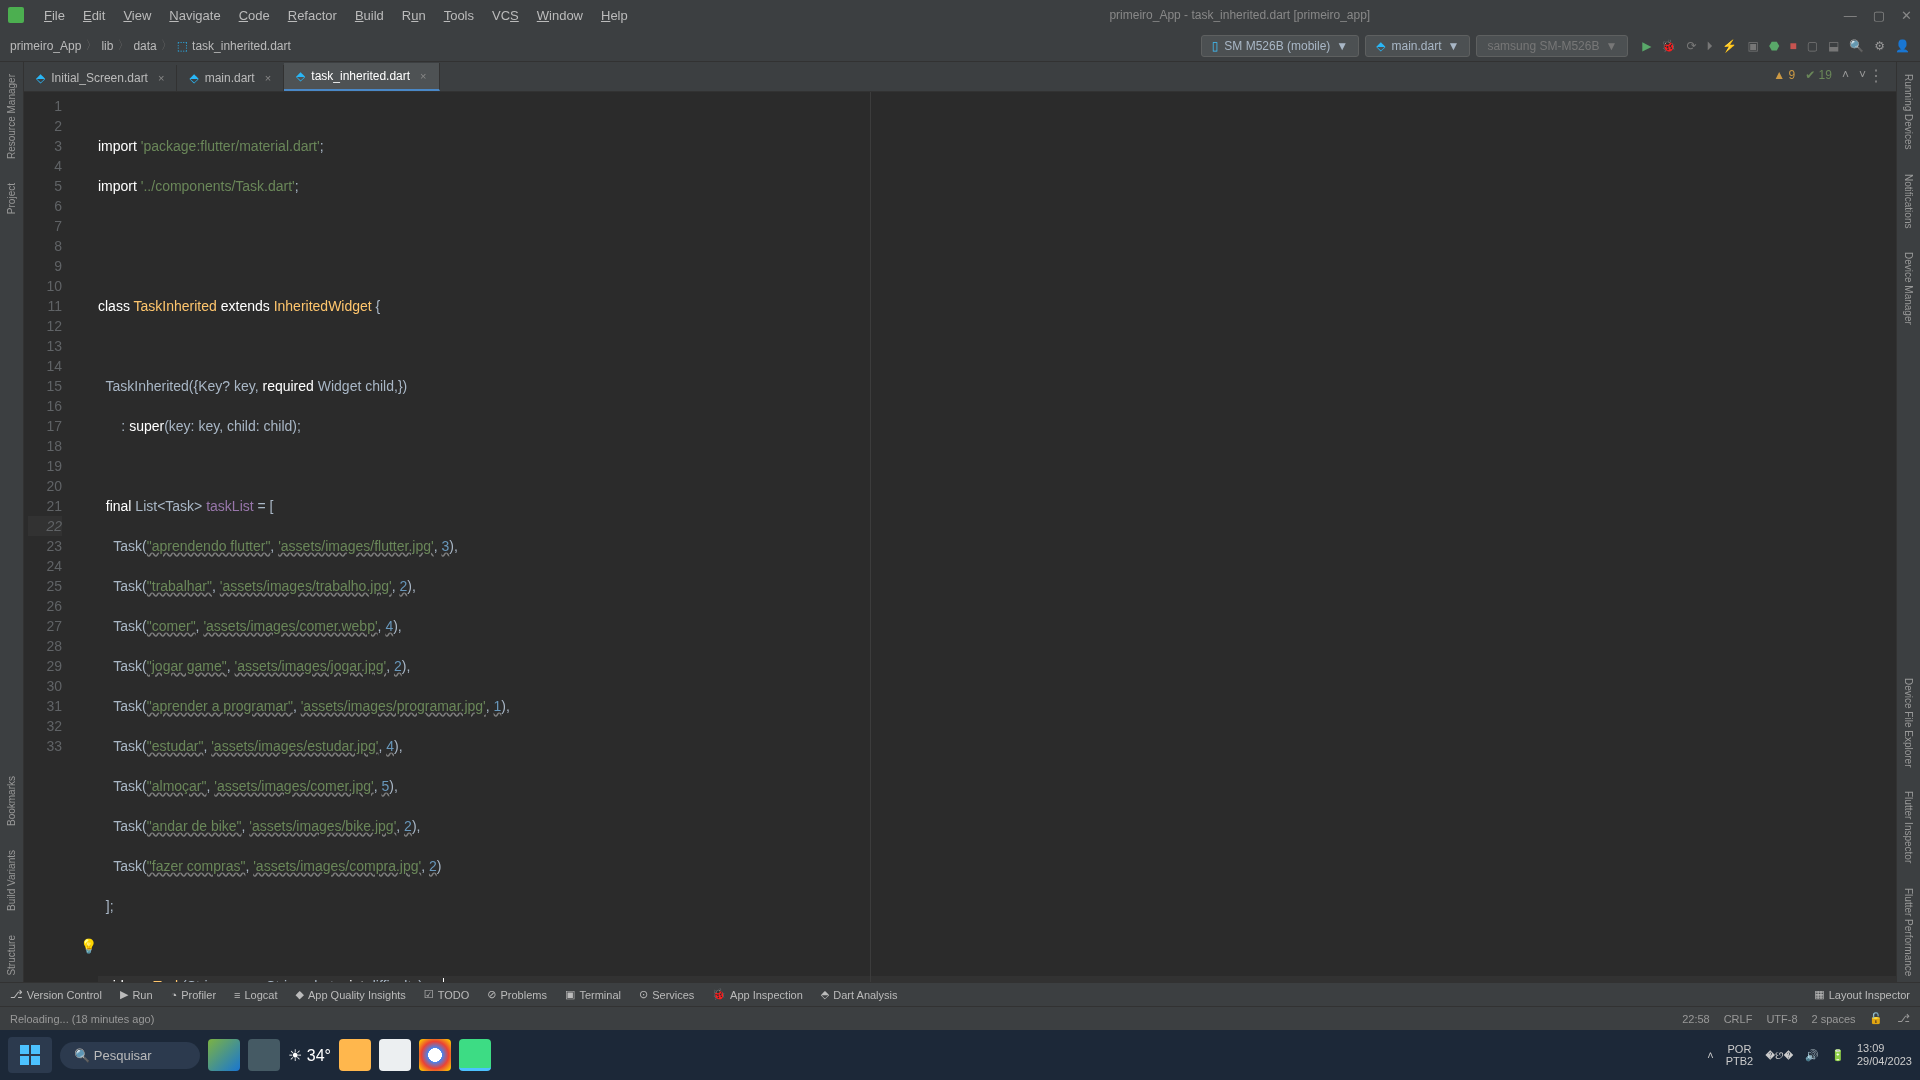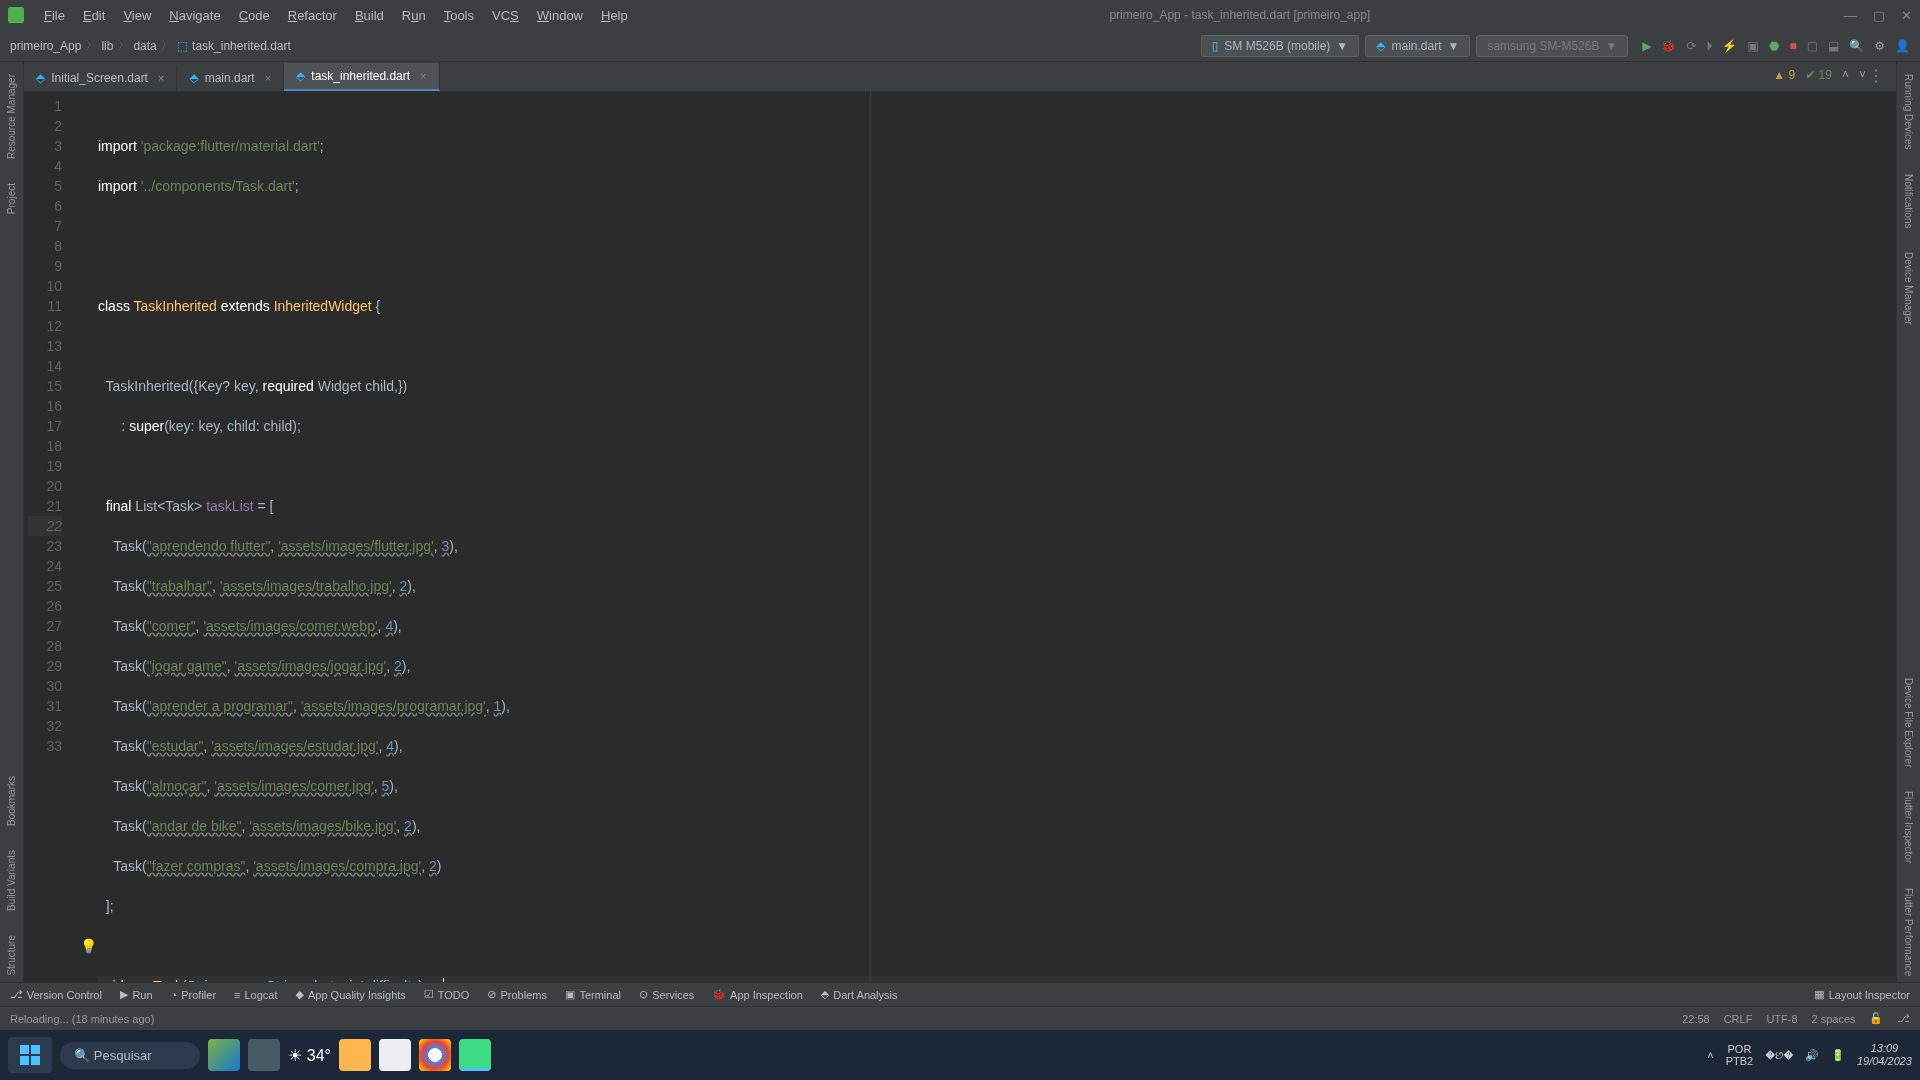--- a/index.html
+++ b/index.html
@@ -60,21 +60,21 @@
 .statusbar { height: 24px; background: #3c3f41; border-top: 1px solid #323232; display: flex; align-items: center; padding: 0 10px; font-size: 11px; color: #999; }
 .statusbar .spacer { flex: 1; }
 .statusbar .item { margin-left: 14px; }
 
 .taskbar { height: 50px; background: #1c2838; display: flex; align-items: center; padding: 0 8px; gap: 8px; }
 .taskbar .winbtn { width: 44px; height: 36px; background: #2c3a4e; border-radius: 4px; display: flex; align-items: center; justify-content: center; }
 .taskbar .search { background: #2c3a4e; border-radius: 18px; padding: 6px 14px; color: #bbb; width: 140px; font-size: 13px; }
 .taskbar .appicon { width: 32px; height: 32px; border-radius: 4px; }
 .taskbar .spacer { flex: 1; }
 .taskbar .tray { display: flex; align-items: center; gap: 12px; color: #ccc; font-size: 11px; }
-.taskbar .clock { text-align: center; line-height: 13px; font-style: italic; }
+.taskbar .clock { text-align: left; line-height: 13px; }
 </style>
 </head>
 <body>
 
 <div class="titlebar">
   <div class="logo"></div>
   <div class="menu">
     <span><u>F</u>ile</span>
     <span><u>E</u>dit</span>
     <span><u>V</u>iew</span>
@@ -314,16 +314,16 @@
     <span>˄</span>
     <div style="text-align:center;line-height:12px">
         <div>POR</div>
         <div>PTB2</div>
       </div>
     <span>�છ�</span>
     <span>🔊</span>
     <span>🔋</span>
     <div class="clock">
         <div>13:09</div>
-        <div>19/04/2023</div>
+        <div>29/04/2023</div>
       </div>
   </div>
 </div>
 
 </body></html>

